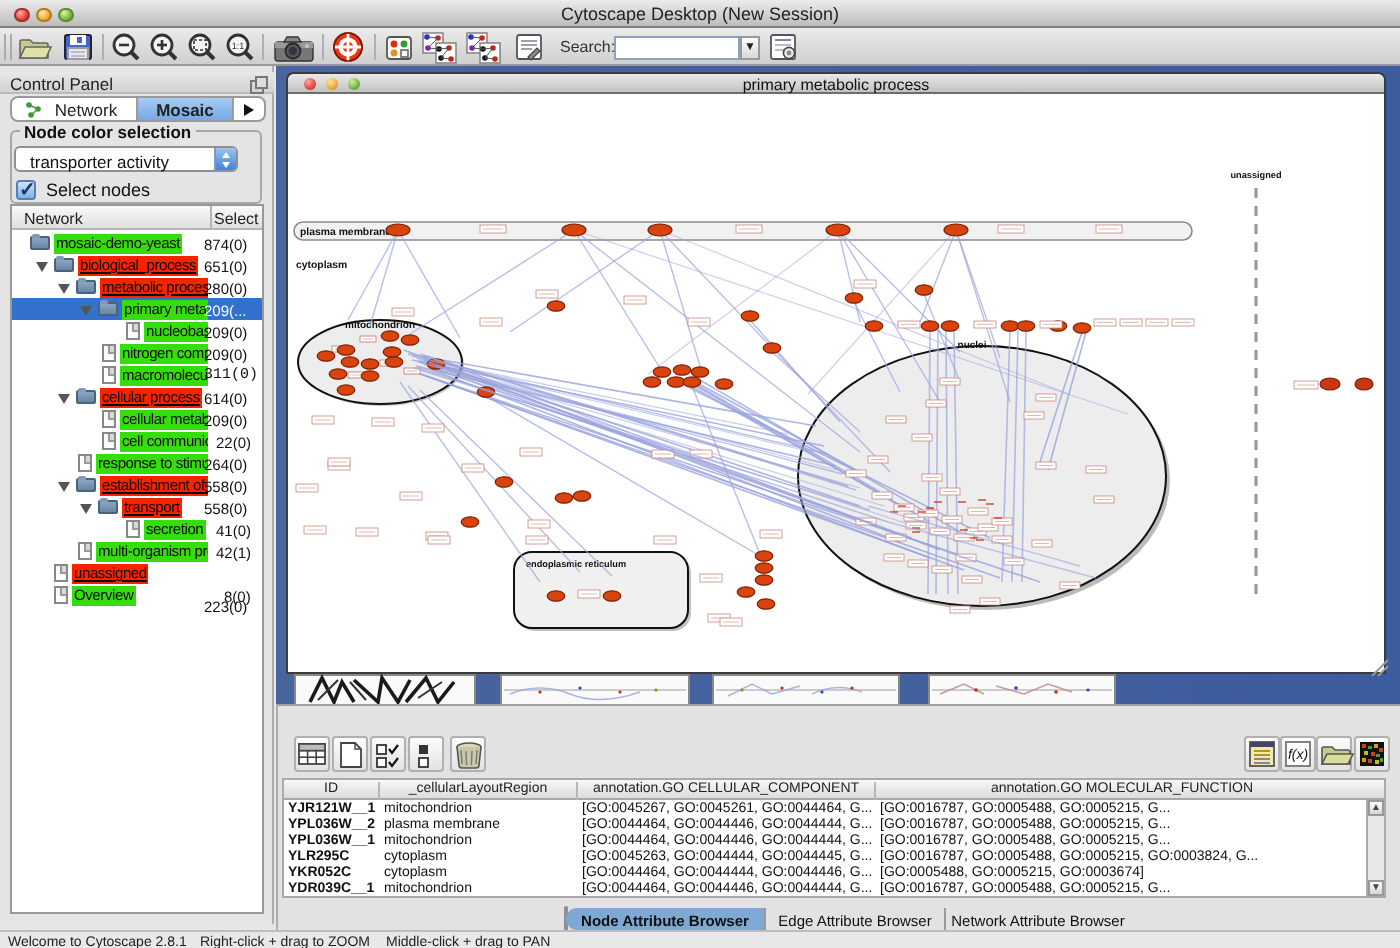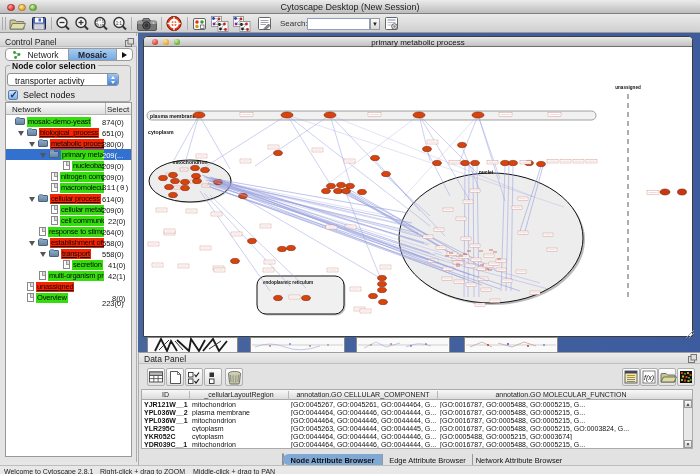--- a/index.html
+++ b/index.html
@@ -693,27 +693,20 @@
 <svg class="abs" style="left:326px;top:304px" width="94" height="15" viewBox="0 0 94 15">
         <line x1="2" y1="8" x2="92" y2="8" stroke="#bbb" stroke-width="0.7"></line>
         <path d="M6 10 L18 5 L28 10 M34 6 L48 10 L60 5 L72 9" stroke="#c09090" stroke-width="0.7" fill="none" opacity="0.9"></path>
         <circle cx="24" cy="8" r="0.9" fill="#c03010"></circle>
         <circle cx="44" cy="7" r="0.9" fill="#3040c0"></circle>
         <circle cx="64" cy="9" r="0.9" fill="#c03010"></circle>
         <circle cx="80" cy="8" r="0.8" fill="#3040c0"></circle>
       </svg>
   </div>
   <div id="dpanel" class="abs">
-    <div id="dp-head">
-        <span>Data Panel</span>
-      <svg style="position:absolute;right:3px;top:1px" width="9" height="9">
-          <rect x="0.5" y="2.5" width="6" height="6" fill="none" stroke="#777" stroke-width="1"></rect>
-          <rect x="3" y="0.5" width="5.5" height="5.5" fill="#ddd" stroke="#777" stroke-width="1"></rect>
-        </svg>
-    </div>
     <div id="dp-toolbar">
       <div class="dbtn" style="left:8px"></div>
 <div class="dbtn" style="left:27px"></div>
 <div class="dbtn" style="left:46px"></div>
 <div class="dbtn" style="left:65px"></div>
 <div class="dbtn" style="left:86px"></div>
 <div class="dbtn" style="left:483px"></div>
 <div class="dbtn" style="left:501px"></div>
 <div class="dbtn" style="left:519px"></div>
 <div class="dbtn" style="left:538px"></div>

